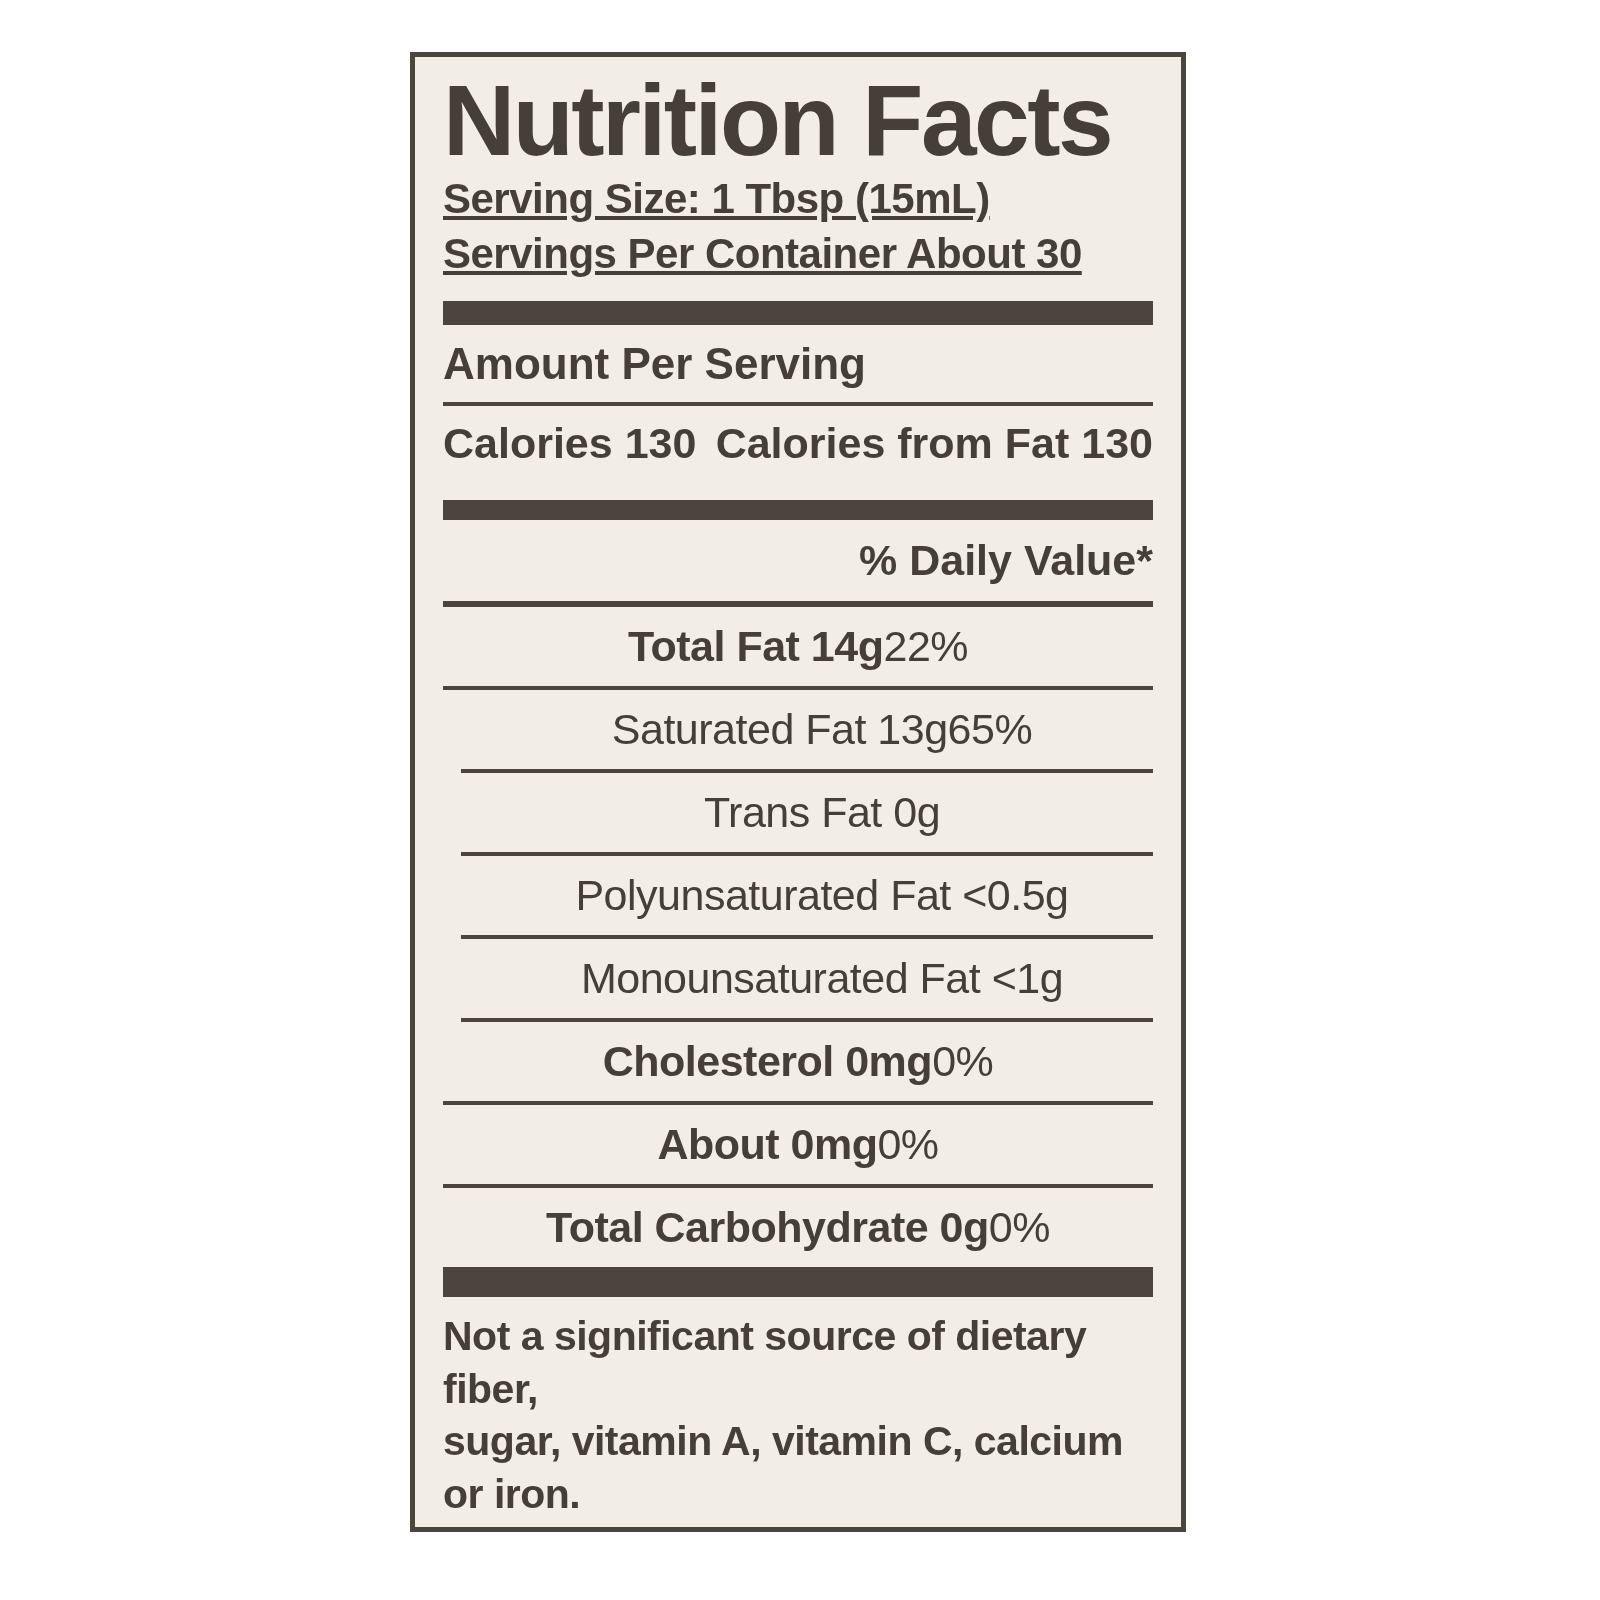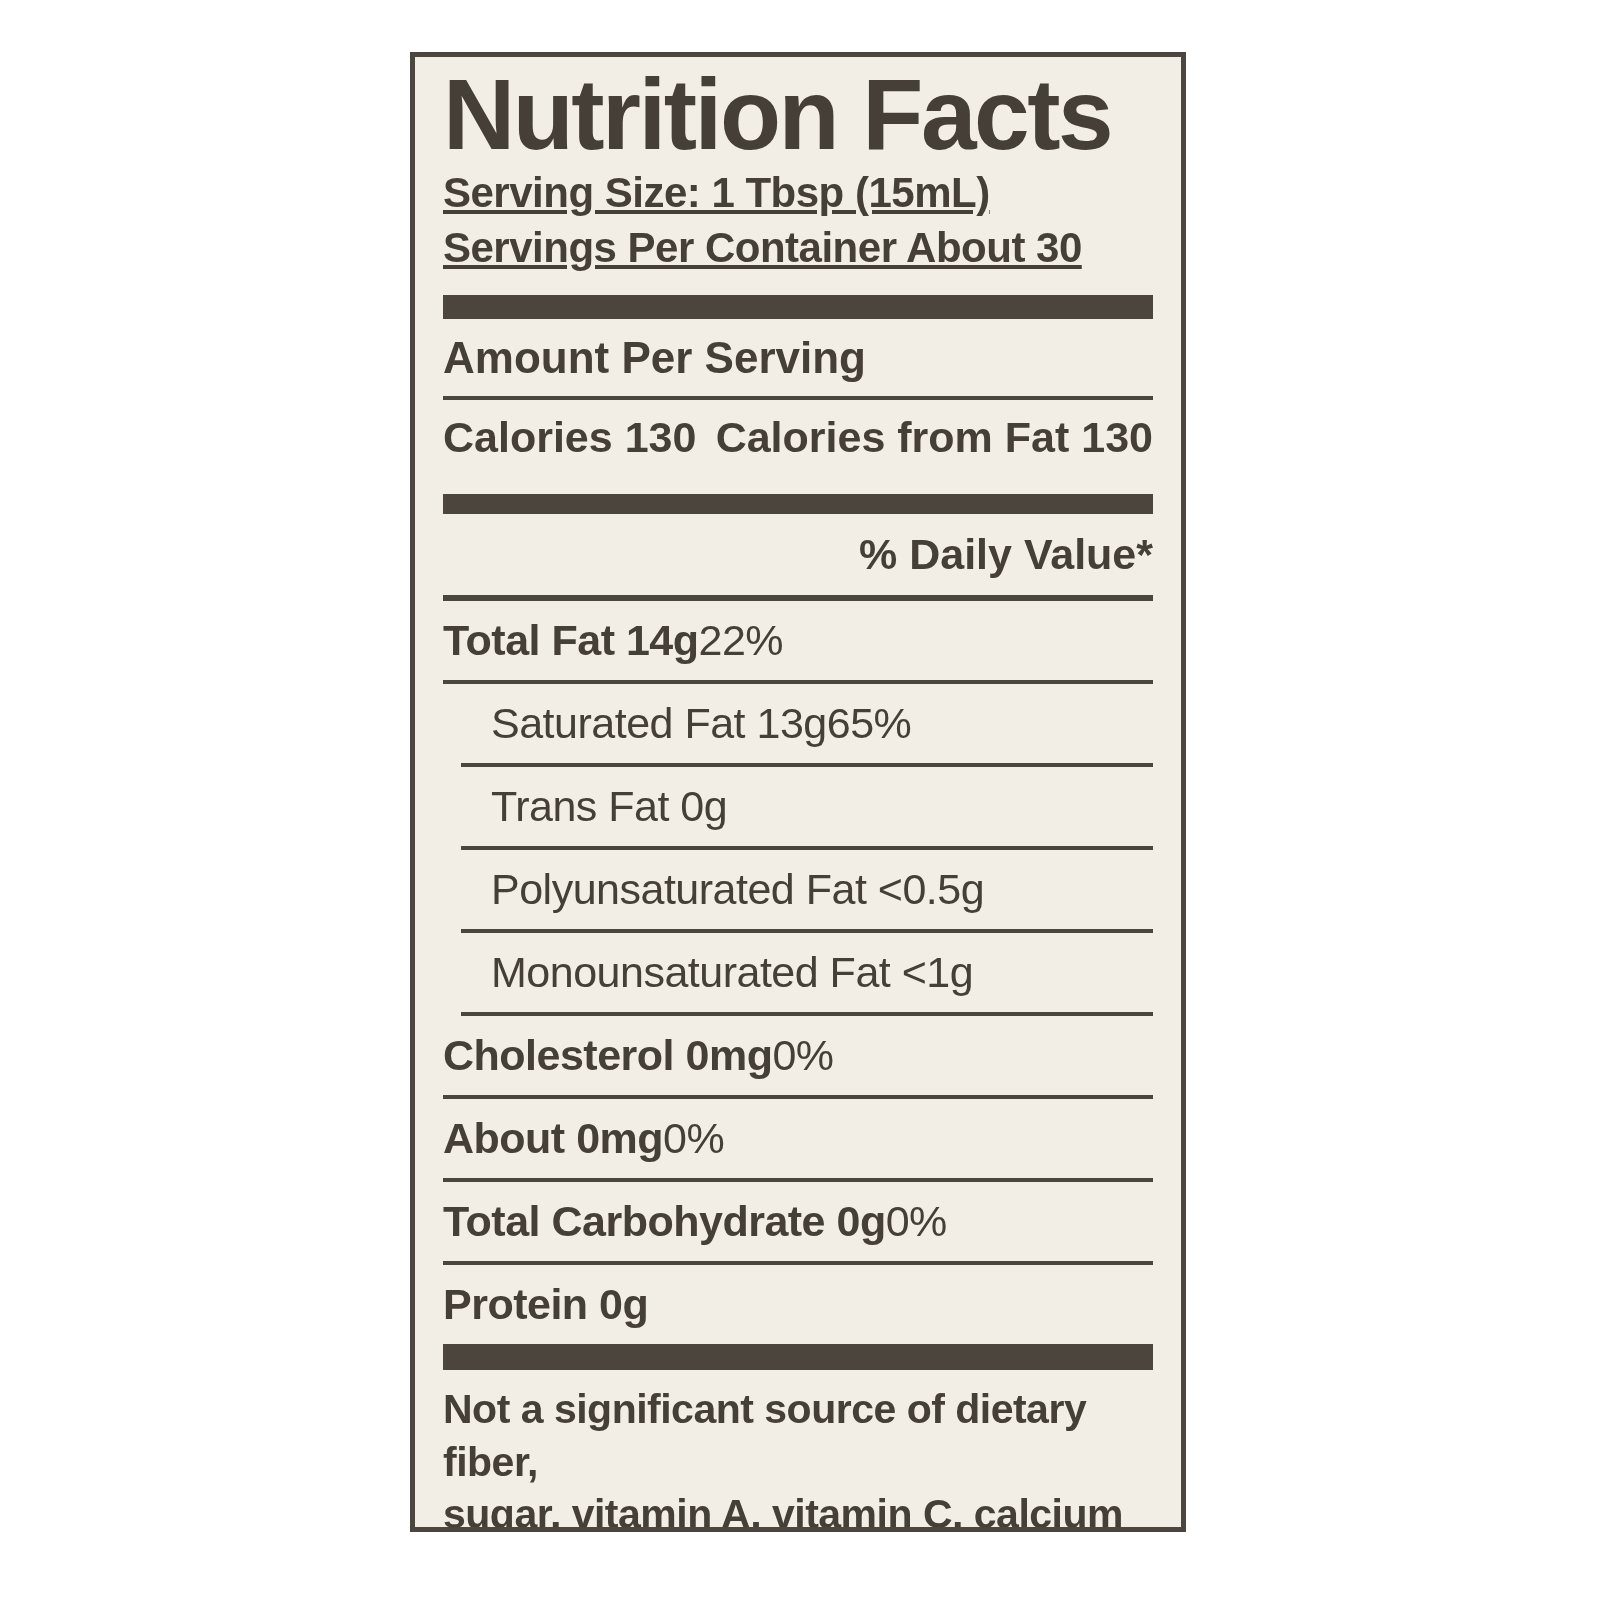--- a/index.html
+++ b/index.html
@@ -18,21 +18,21 @@
     background: #f2eee5;
     border: 5px solid #4c4640;
     padding: 0 28px;
     overflow: hidden;
   }
   .title {
     font-size: 100px;
     font-weight: 700;
     letter-spacing: -2.5px;
     line-height: 1.04;
-    margin-top: 5px;
+    margin-top: 11px;
     white-space: nowrap;
     color: #453f38;
   }
   .serv-line {
     font-size: 42px;
     font-weight: 700;
     line-height: 1.3;
     letter-spacing: -0.5px;
     text-decoration: underline;
   }
@@ -56,21 +56,21 @@
     padding: 13px 0 32px;
   }
   .dv-header {
     text-align: right;
     font-size: 43px;
     font-weight: 700;
     padding: 16px 0;
   }
   .row {
     display: flex;
-    justify-content: flex-start;
+    justify-content: center;
     font-size: 43px;
     font-weight: 700;
     padding: 15px 0;
     letter-spacing: -0.5px;
   }
   .row.sub { padding-left: 48px; font-weight: 400; }
   .row .dv { font-weight: 400; }
   .it { }
   .disclaimer {
     font-size: 41px;
@@ -156,24 +156,20 @@
 
   <div class="hr"></div>
 
   <div class="row">
     <span><span>Total Carbohydrate</span> <span>0g</span></span>
     <span class="dv">0%</span>
   </div>
 
   <div class="hr"></div>
 
-  <div class="row">
-    <span><span>Protein</span> <span>0g</span></span>
-    <span class="dv"></span>
-  </div>
 
   <div class="bar bar-bottom"></div>
 
   <div class="disclaimer">
     <div>Not a significant source of dietary fiber,</div>
     <div>sugar, vitamin A, vitamin C, calcium or iron.</div>
   </div>
 
 </div>
 

